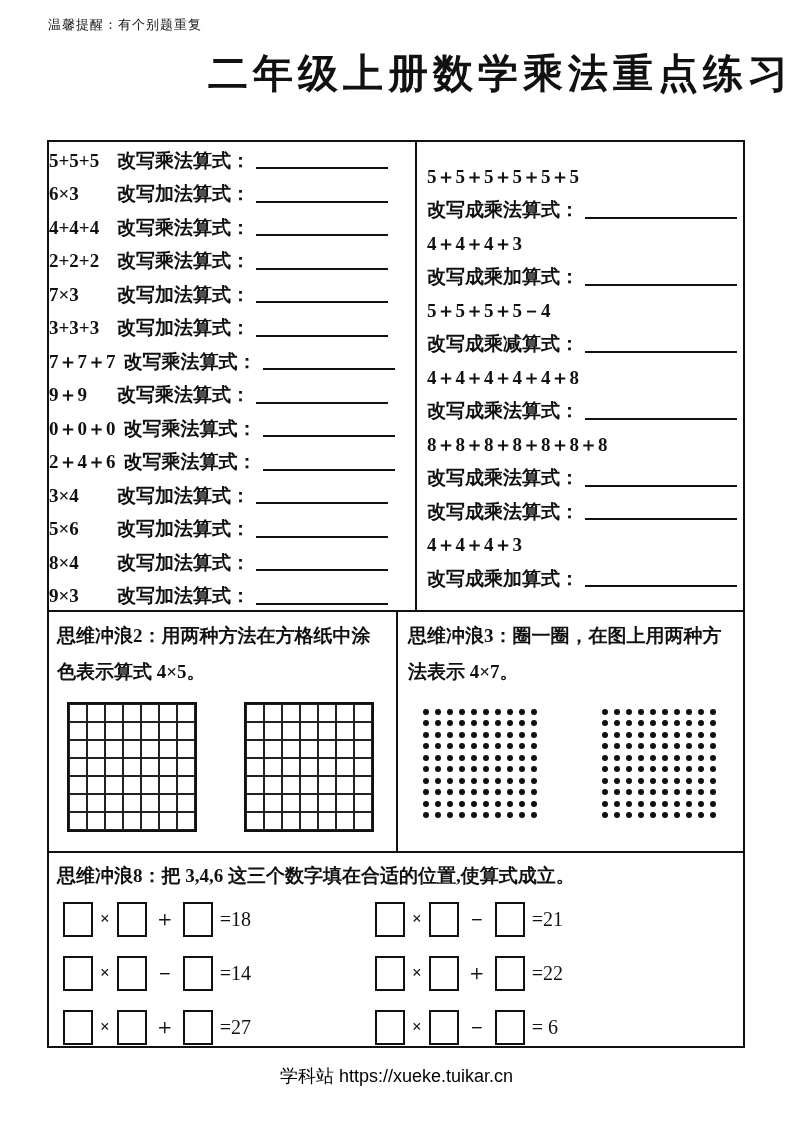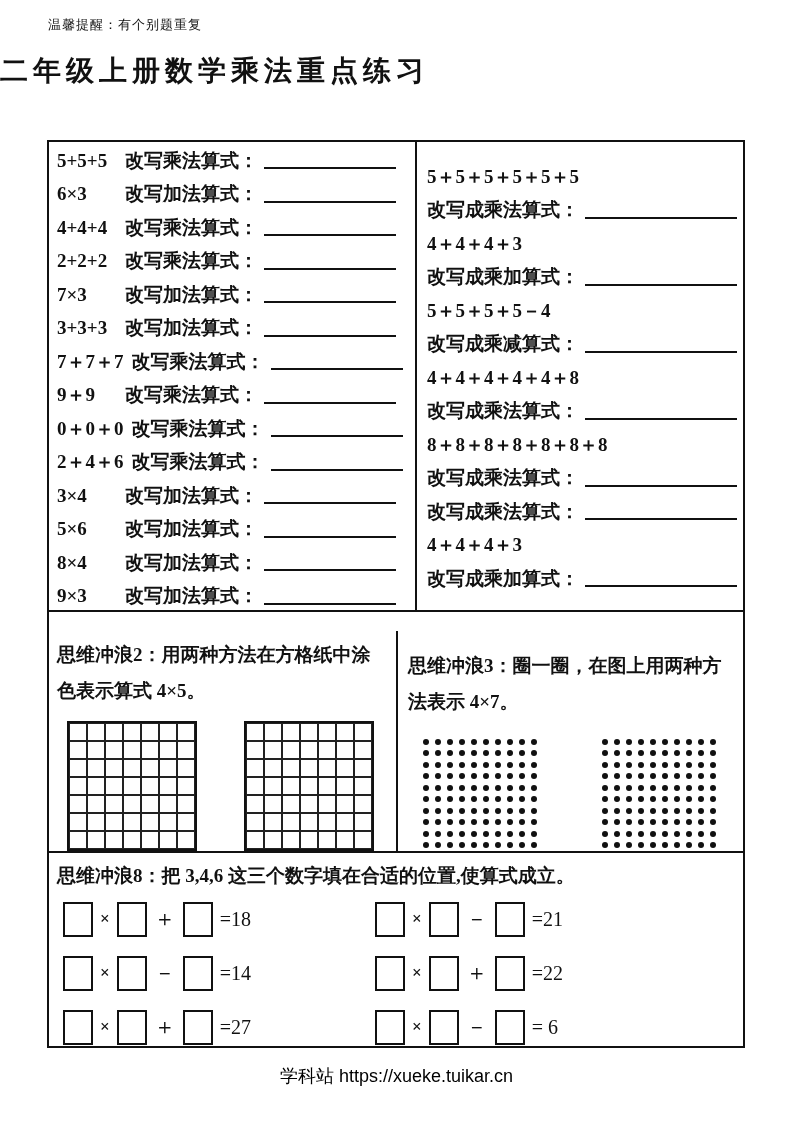--- a/index.html
+++ b/index.html
@@ -7,50 +7,50 @@
   body {
     width:793px; height:1122px; position:relative;
     font-family:"Liberation Serif","DejaVu Serif",serif;
     color:#111;
   }
   .reminder {
     position:absolute; left:48px; top:16px;
     font-size:13px; letter-spacing:1px;
   }
   .main-title {
-    position:absolute; left:0; top:52px; width:100%;
-    text-align:left; font-size:28px; font-weight:bold;
+    position:absolute; left:0; top:46px; width:100%;
+    text-align:right; font-size:40px; font-weight:bold;
     letter-spacing:5px;
   }
   .sheet {
     position:absolute; left:47px; top:140px; width:698px; height:908px;
     border:2px solid #111;
     display:flex; flex-direction:column;
   }
   
   .sec1 { height:470px; display:flex; border-bottom:2px solid #111; }
-  .col-l { width:419px; border-right:2px solid #111; padding:2px 6px 0 8px; }
+  .col-l { width:419px; border-right:2px solid #111; padding:2px 6px 0 0; }
   .col-r { width:347px; padding:18px 6px 0 10px; }
   .ex-row {
     height:33.5px; display:flex; align-items:center;
     font-size:19px; font-weight:bold; white-space:nowrap;
   }
   .ex-row .expr { min-width:60px; margin-right:8px; }
   .ex-row .lab  { }
   .blank {
     display:inline-block; height:17px; border-bottom:2px solid #111;
     width:132px; margin-left:6px; flex:0 0 auto;
   }
   .col-r .blank { width:152px; }
   .exr-line {
     height:33.5px; display:flex; align-items:center;
     font-size:19px; font-weight:bold; white-space:nowrap;
   }
   
-  .sec2 { height:252px; display:flex; border-bottom:2px solid #111;align-items:flex-end; }
+  .sec2 { height:252px; display:flex; border-bottom:2px solid #111; }
   .sec2 .cell-l { width:351px; border-right:2px solid #111; padding:6px 8px 0 8px; }
   .sec2 .cell-r { width:347px; padding:6px 8px 0 10px; }
   .think-title { font-size:19px; font-weight:bold; line-height:36px; }
   .grids-row { display:flex; justify-content:space-between; padding:12px 14px 0 10px; }
   .sgrid {
     display:grid; grid-template-columns:repeat(7,18px);
     grid-template-rows:repeat(7,18px);
     border:2px solid #111; width:max-content; background:#fff;
   }
   .sgrid .cell { border:1px solid #222; }

